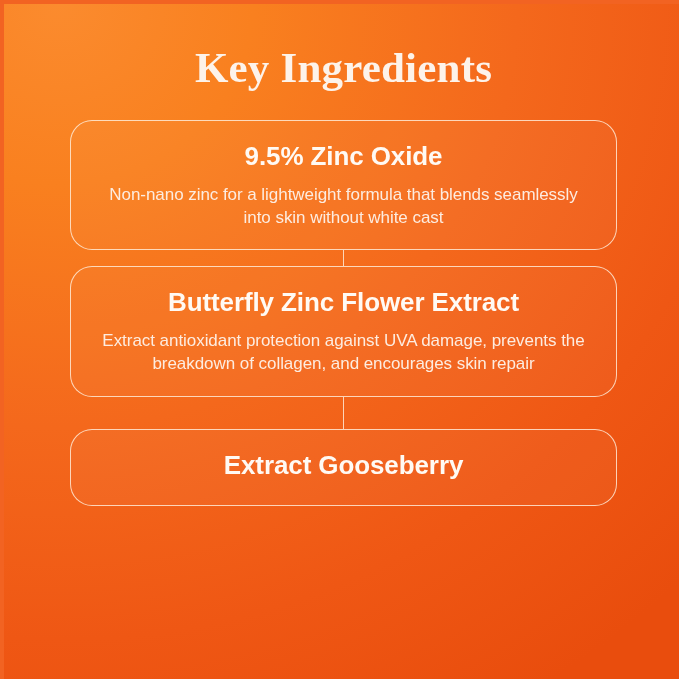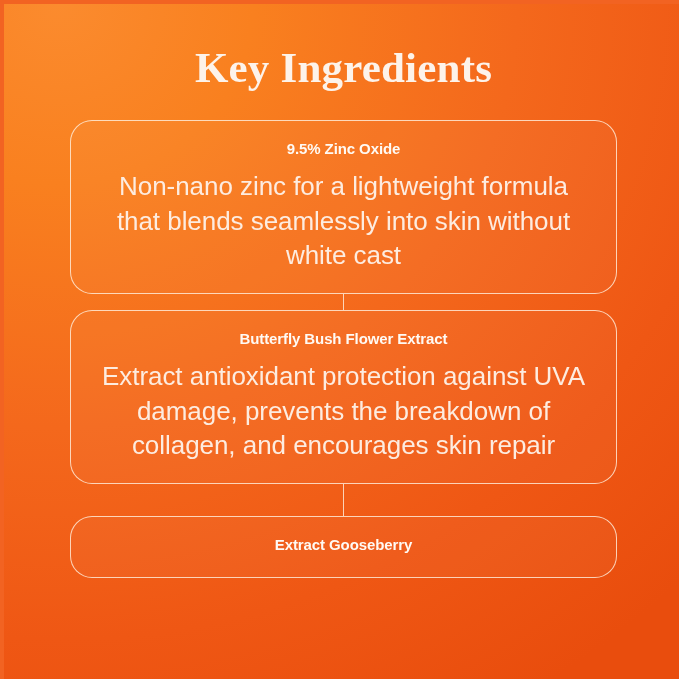--- a/index.html
+++ b/index.html
@@ -66,30 +66,30 @@
     position:absolute;
     left:50%;
     top:0;
     bottom:0;
     width:1.6px;
     margin-left:-0.8px;
     background:rgba(255,241,225,0.80);
   }
 
   .card-heading {
-    font-size:15px;
+    font-size:26px;
     font-weight:700;
     color:#fffaf4;
     line-height:1.35;
     letter-spacing:-0.1px;
     margin-bottom:2px;
   }
 
   .card-body {
-    font-size:26px;
+    font-size:17px;
     font-weight:400;
     color:#fdece0;
     line-height:1.33;
     letter-spacing:-0.05px;
   }
 </style>
 </head>
 <body>
 
 <div id="page-root">
@@ -99,21 +99,21 @@
   <div class="card-stack">
 
     <div class="card">
       <div class="card-heading">9.5% Zinc Oxide</div>
       <div class="card-body">Non-nano zinc for a lightweight formula that blends seamlessly into skin without white cast</div>
     </div>
 
     <div class="connector"></div>
 
     <div class="card">
-      <div class="card-heading">Butterfly Bush Flower Extract</div>
+      <div class="card-heading">Butterfly Zinc Flower Extract</div>
       <div class="card-body">Extract antioxidant protection against UVA damage, prevents the breakdown of collagen, and encourages skin repair</div>
     </div>
 
     <div class="connector"></div>
 
 
     <div class="connector"></div>
 
     <div class="card">
       <div class="card-heading">Extract Gooseberry</div>

